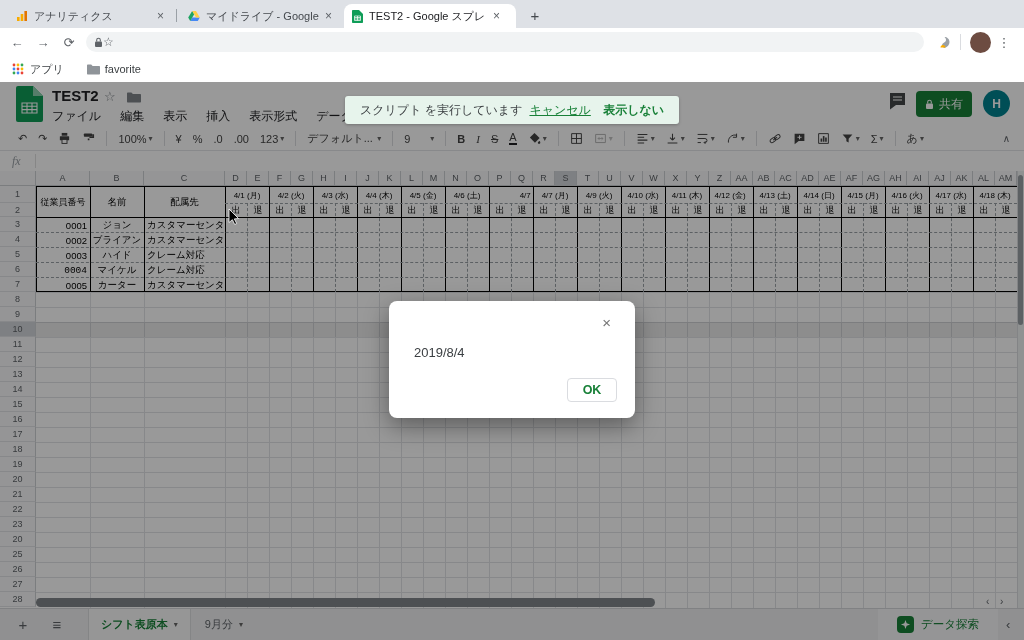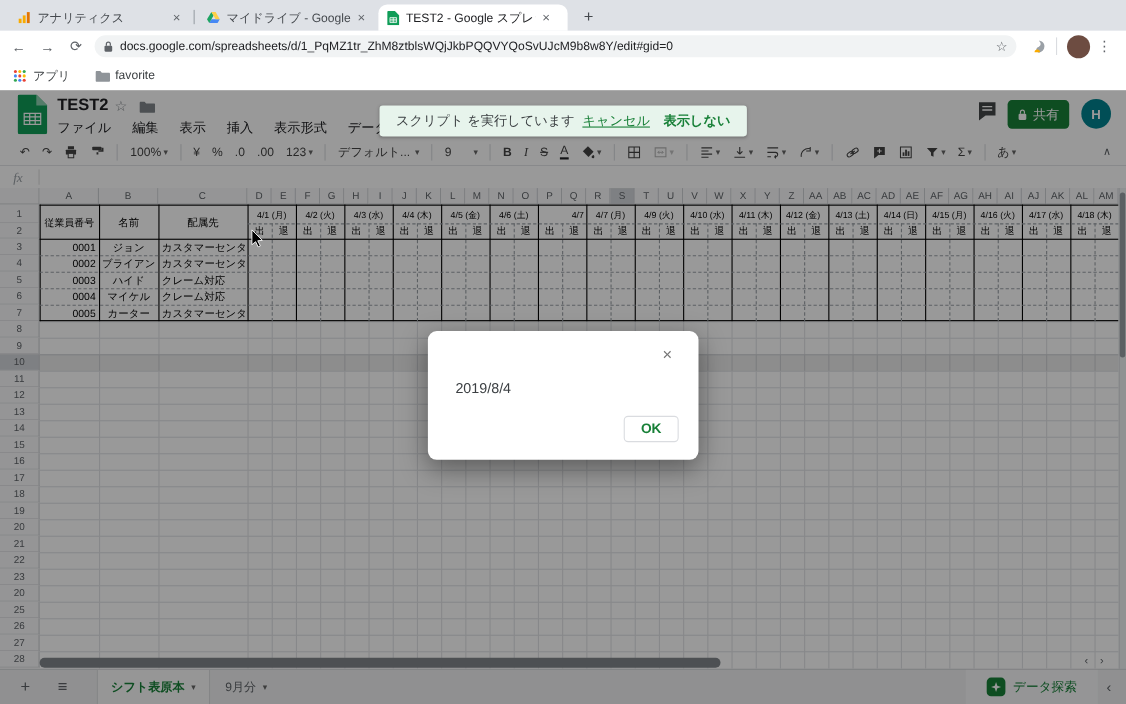--- a/index.html
+++ b/index.html
@@ -108,21 +108,20 @@
     <span class="navic" style="margin-left:4px;">←</span>
     <span class="navic">→</span>
     <span class="navic">⟳</span>
     <div id="omnibox">
       <span>
           <svg width="9" height="11" viewBox="0 0 9 11">
             <rect x="1" y="4.5" width="7" height="5.5" rx="1" fill="#5f6368"></rect>
             <path d="M2.7 4.5V3a1.8 1.8 0 0 1 3.6 0v1.5" stroke="#5f6368" stroke-width="1.1" fill="none"></path>
           </svg>
         </span>
-      <span class="url">docs.google.com/spreadsheets/d/1_PqMZ1tr_ZhM8ztblsWQjJkbPQQVYQoSvUJcM9b8w8Y/edit#gid=0</span>
       <span class="star">☆</span>
     </div>
     <span style="margin-left:14px;">
         <svg width="13" height="13" viewBox="0 0 13 13">
           <path d="M6.5 1c3 3 1 5-1 6s-2 4 1 5c3-1 5-3 5-6S9 1 6.5 1z" fill="#9aa0a6"></path>
           <path d="M5 9c1.5 0 2.5 1 2.5 2.5H2.5C2.5 10 3.5 9 5 9z" fill="#f9ab00"></path>
         </svg>
       </span>
     <span style="width:1px;height:16px;background:#dadce0;margin:0 9px;"></span>
     <span style="width:21px;height:21px;border-radius:50%;background:#6d4c41;"></span>
@@ -573,21 +572,21 @@
         <div class="tcell" style="left: 995px; top: 33px; width: 22px; height: 13px; font-size: 9px;">退</div>
         <div class="tcell" style="left: 36px; top: 47px; width: 51px; height: 14px; font-size: 9.5px; justify-content: flex-end;">0001</div>
         <div class="tcell" style="left: 90px; top: 47px; width: 54px; height: 14px; font-size: 9.5px;">ジョン</div>
         <div class="tcell" style="left: 147px; top: 47px; width: 78px; height: 14px; font-size: 9.5px; justify-content: flex-start;">カスタマーセンター</div>
         <div class="tcell" style="left: 36px; top: 62px; width: 51px; height: 14px; font-size: 9.5px; justify-content: flex-end;">0002</div>
         <div class="tcell" style="left: 90px; top: 62px; width: 54px; height: 14px; font-size: 9.5px;">ブライアン</div>
         <div class="tcell" style="left: 147px; top: 62px; width: 78px; height: 14px; font-size: 9.5px; justify-content: flex-start;">カスタマーセンター</div>
         <div class="tcell" style="left: 36px; top: 77px; width: 51px; height: 14px; font-size: 9.5px; justify-content: flex-end;">0003</div>
         <div class="tcell" style="left: 90px; top: 77px; width: 54px; height: 14px; font-size: 9.5px;">ハイド</div>
         <div class="tcell" style="left: 147px; top: 77px; width: 78px; height: 14px; font-size: 9.5px; justify-content: flex-start;">クレーム対応</div>
-        <div class="tcell" style="left: 36px; top: 92px; width: 51px; height: 14px; font-size: 9.5px; justify-content: flex-end;">0004</div>
+        <div class="tcell" style="left: 36px; top: 92px; width: 51px; height: 14px; font-size: 9.5px; justify-content: flex-end; font-family: Liberation Mono, monospace;">0004</div>
         <div class="tcell" style="left: 90px; top: 92px; width: 54px; height: 14px; font-size: 9.5px;">マイケル</div>
         <div class="tcell" style="left: 147px; top: 92px; width: 78px; height: 14px; font-size: 9.5px; justify-content: flex-start;">クレーム対応</div>
         <div class="tcell" style="left: 36px; top: 107px; width: 51px; height: 14px; font-size: 9.5px; justify-content: flex-end;">0005</div>
         <div class="tcell" style="left: 90px; top: 107px; width: 54px; height: 14px; font-size: 9.5px;">カーター</div>
         <div class="tcell" style="left: 147px; top: 107px; width: 78px; height: 14px; font-size: 9.5px; justify-content: flex-start;">カスタマーセンター</div>
         <div style="left: 36px; top: 151px; width: 981px; height: 15px; background: rgba(0, 0, 0, 0.08);"></div>
       </div>
 
     <div id="hthumb"></div>
     <span class="abs" style="left:986px;top:514px;font-size:10px;color:#5f6368;z-index:2;">‹</span>

